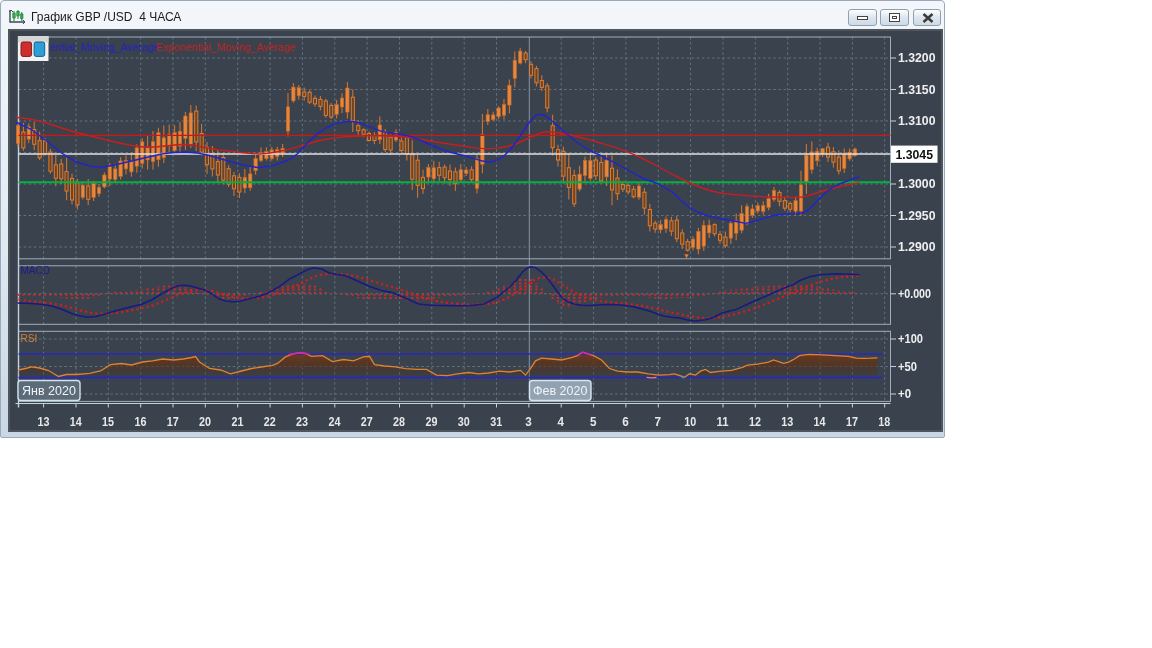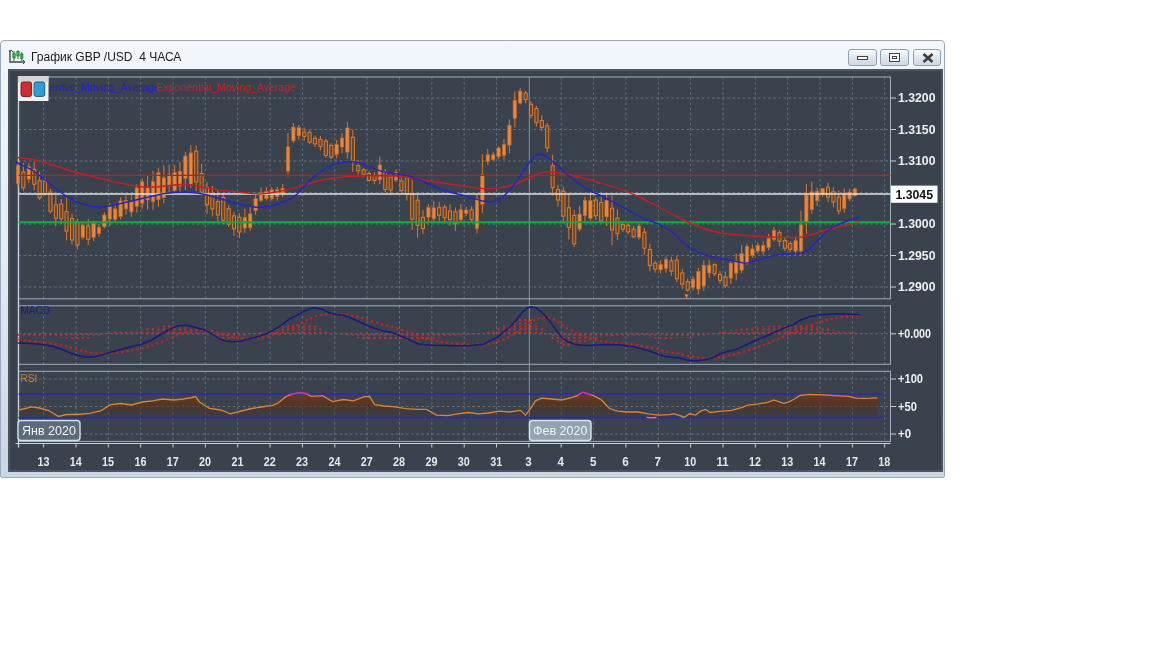--- a/index.html
+++ b/index.html
@@ -1,16 +1,16 @@
 <!DOCTYPE html>
 <html><head><meta charset="utf-8">
 <style>
 *{margin:0;padding:0;box-sizing:border-box;}
 html,body{width:1152px;height:648px;background:#ffffff;font-family:"Liberation Sans",sans-serif;overflow:hidden;}
-#page{position:relative;width:1152px;height:576px;background:#ffffff;margin-top:40px;}
+#page{position:relative;width:1152px;height:576px;background:#ffffff;}
 #win{position:absolute;left:0;top:0;width:945px;height:438px;background:linear-gradient(180deg,#f3f7fb 0%,#e4edf5 45%,#c9d7e4 100%);border:1px solid #9aaabb;border-radius:4px 4px 2px 2px;}
 #title{position:absolute;left:0;top:0;width:100%;height:28px;}
 #title .txt{position:absolute;left:30px;top:8.5px;font-size:12px;color:#202020;white-space:nowrap;}
 .wbtn{position:absolute;top:8px;width:28.5px;height:16.5px;border:1px solid #8fa0b0;border-radius:3px;background:linear-gradient(180deg,#fdfeff,#dde6ee 50%,#cfdae4);}
 #client{position:absolute;left:6.5px;top:28px;width:935px;height:403px;background:#39424d;}
 </style></head>
 <body>
 <div id="page">
 <div id="win">
 <div id="title">

